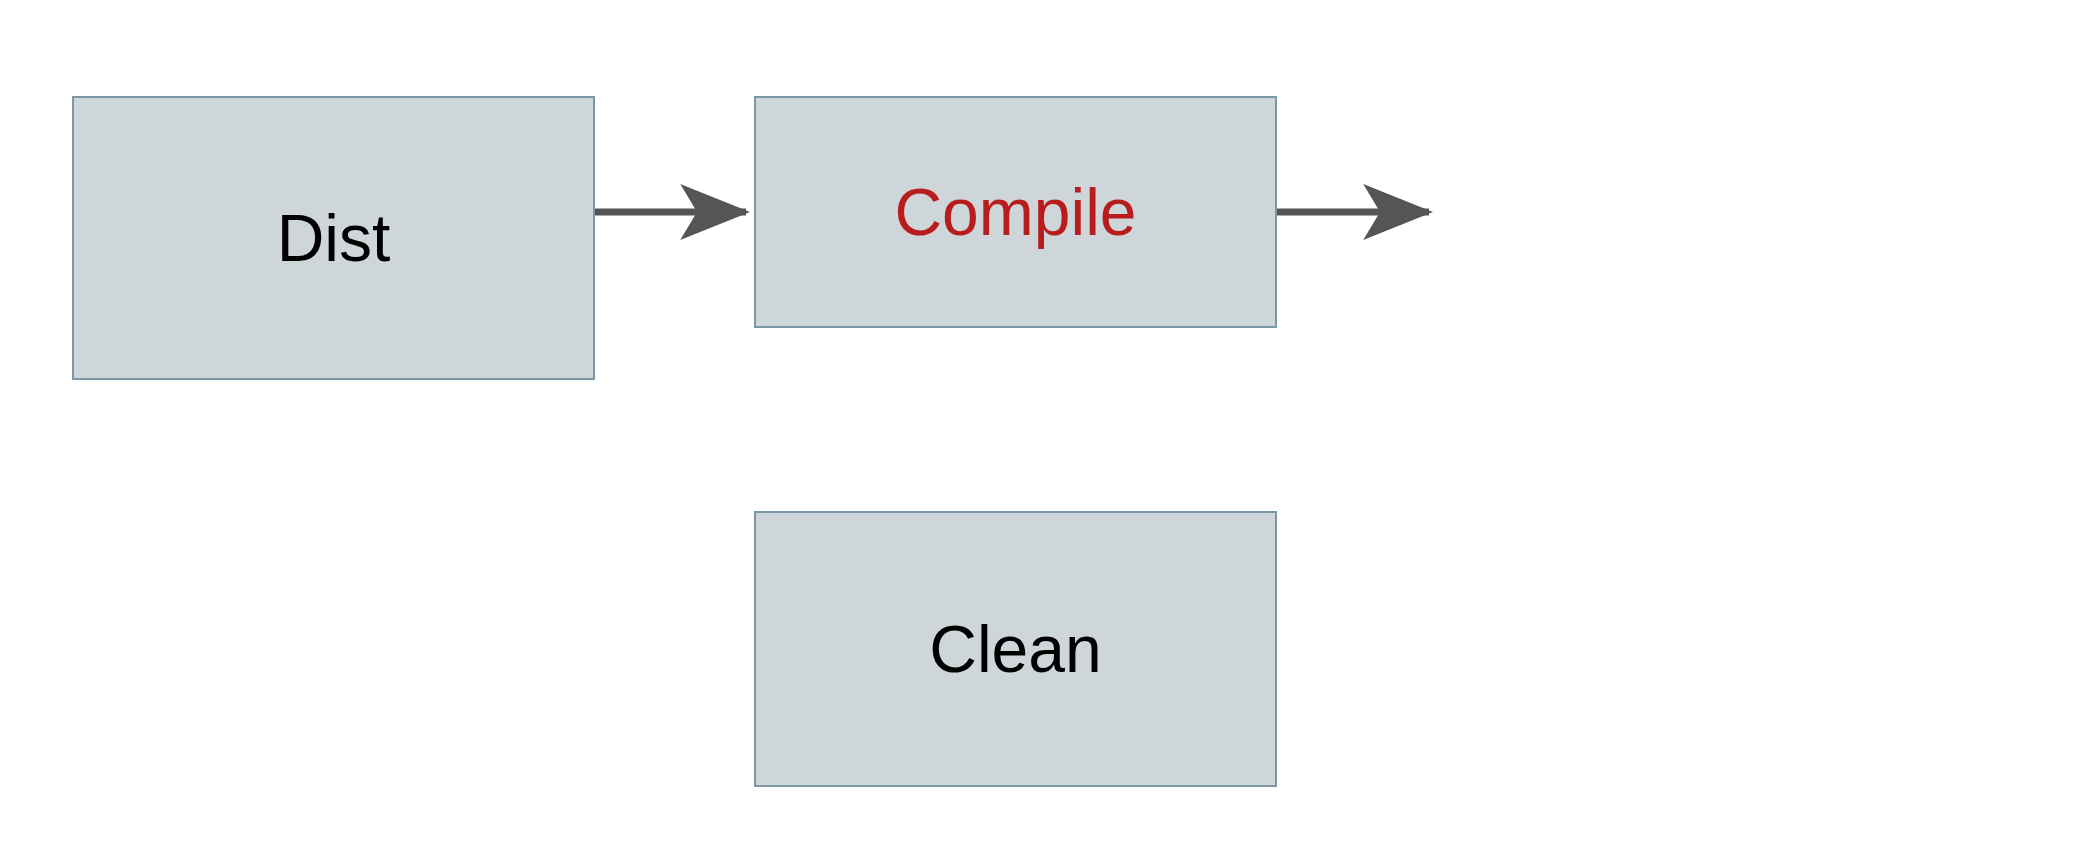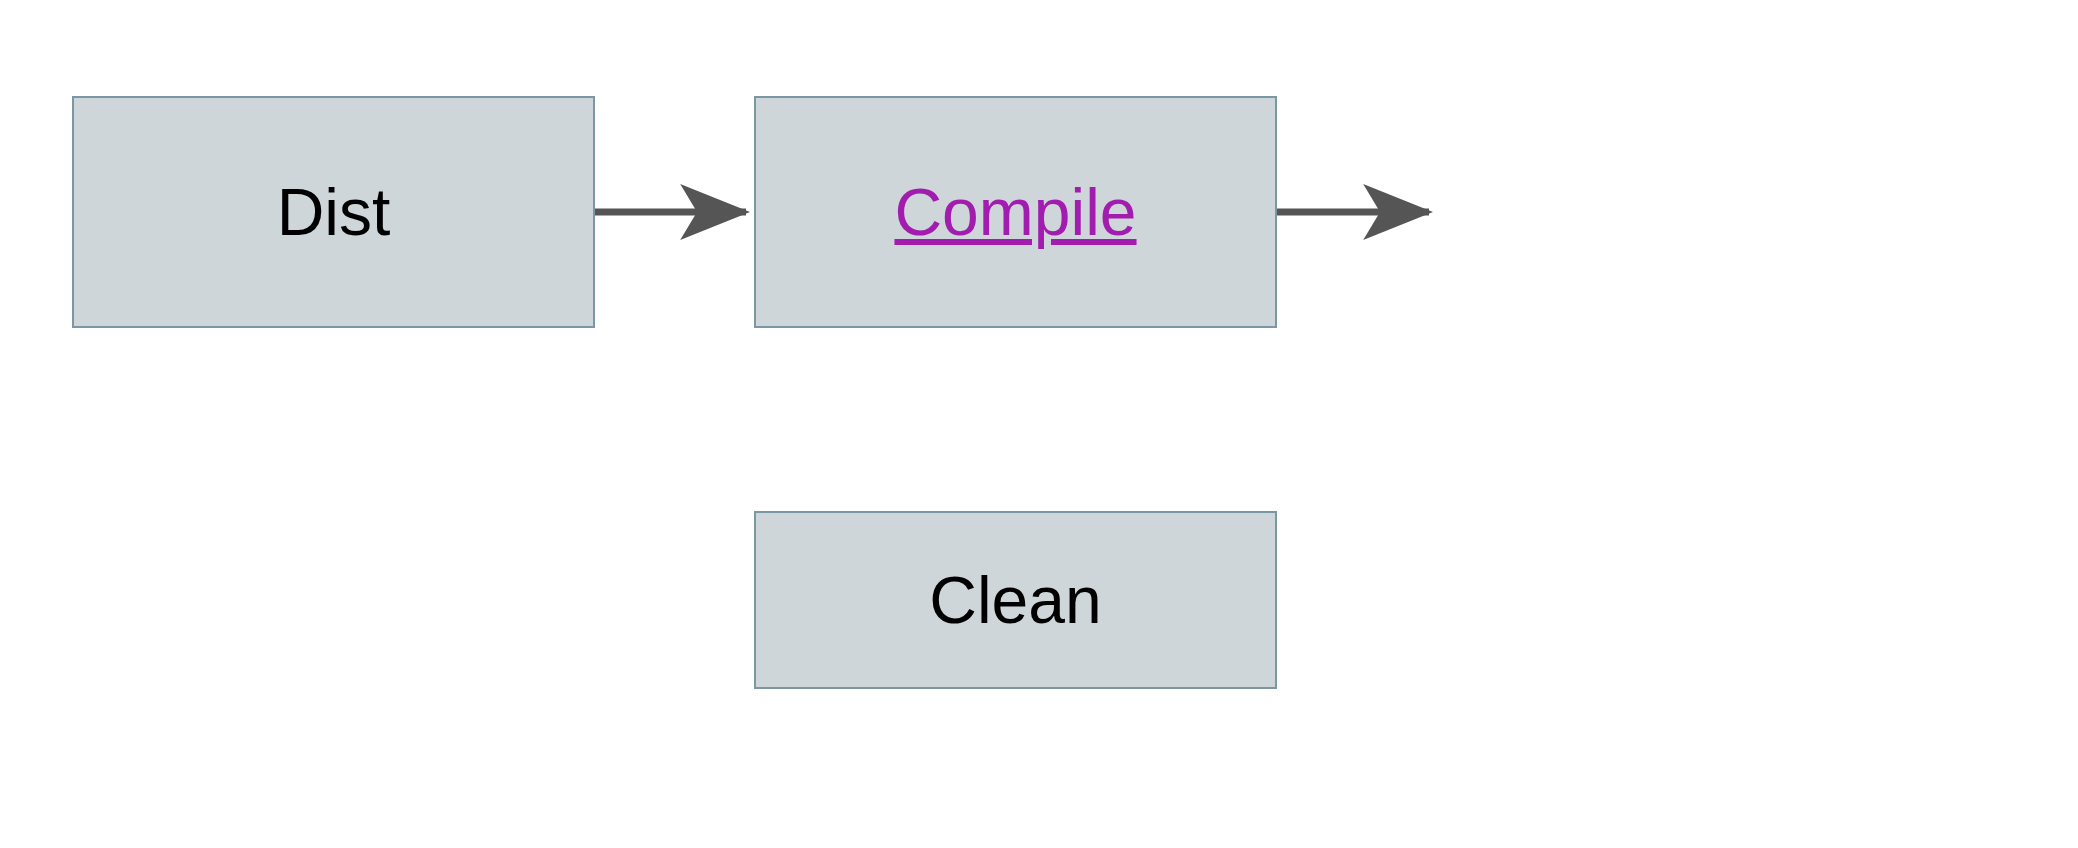--- a/index.html
+++ b/index.html
@@ -68,26 +68,26 @@
     </g>
 
     <g>
       <line id="edge1-line" x1="1277" y1="212" x2="1429" y2="212" stroke="#555555" stroke-width="7" marker-end="url(#arrowhead)"></line>
     </g>
   </svg>
 
   <div class="edge-hit" id="edge0-hit" style="left: 595px; top: 189px; width: 159px;"></div>
   <div class="edge-hit" id="edge1-hit" style="left: 1277px; top: 189px; width: 160px;"></div>
 
-  <div class="node" id="node-dist" style="left: 72px; top: 96px; width: 523px; height: 232px; background: rgb(206, 214, 217); border-color: rgb(123, 151, 165);">
+  <div class="node" id="node-dist" style="left: 72px; top: 96px; width: 523px; height: 284px; background: rgb(206, 214, 217); border-color: rgb(123, 151, 165);">
     <span class="node-label" style="color: rgb(0, 0, 0);">Dist</span>
   </div>
 
   <div class="node" id="node-compile" style="left: 754px; top: 96px; width: 523px; height: 232px; background: rgb(206, 214, 217); border-color: rgb(123, 151, 165);">
-    <span class="node-label" style="color: #a21caf; text-decoration: underline;">Compile</span>
+    <span class="node-label" style="color: #b91c1c;">Compile</span>
   </div>
 
 
-  <div class="node" id="node-clean" style="left: 754px; top: 511px; width: 523px; height: 178px; background: rgb(206, 214, 217); border-color: rgb(123, 151, 165);">
+  <div class="node" id="node-clean" style="left: 754px; top: 511px; width: 523px; height: 276px; background: rgb(206, 214, 217); border-color: rgb(123, 151, 165);">
     <span class="node-label" style="color: rgb(0, 0, 0);">Clean</span>
   </div>
 
 </div>
 
 </body></html>

